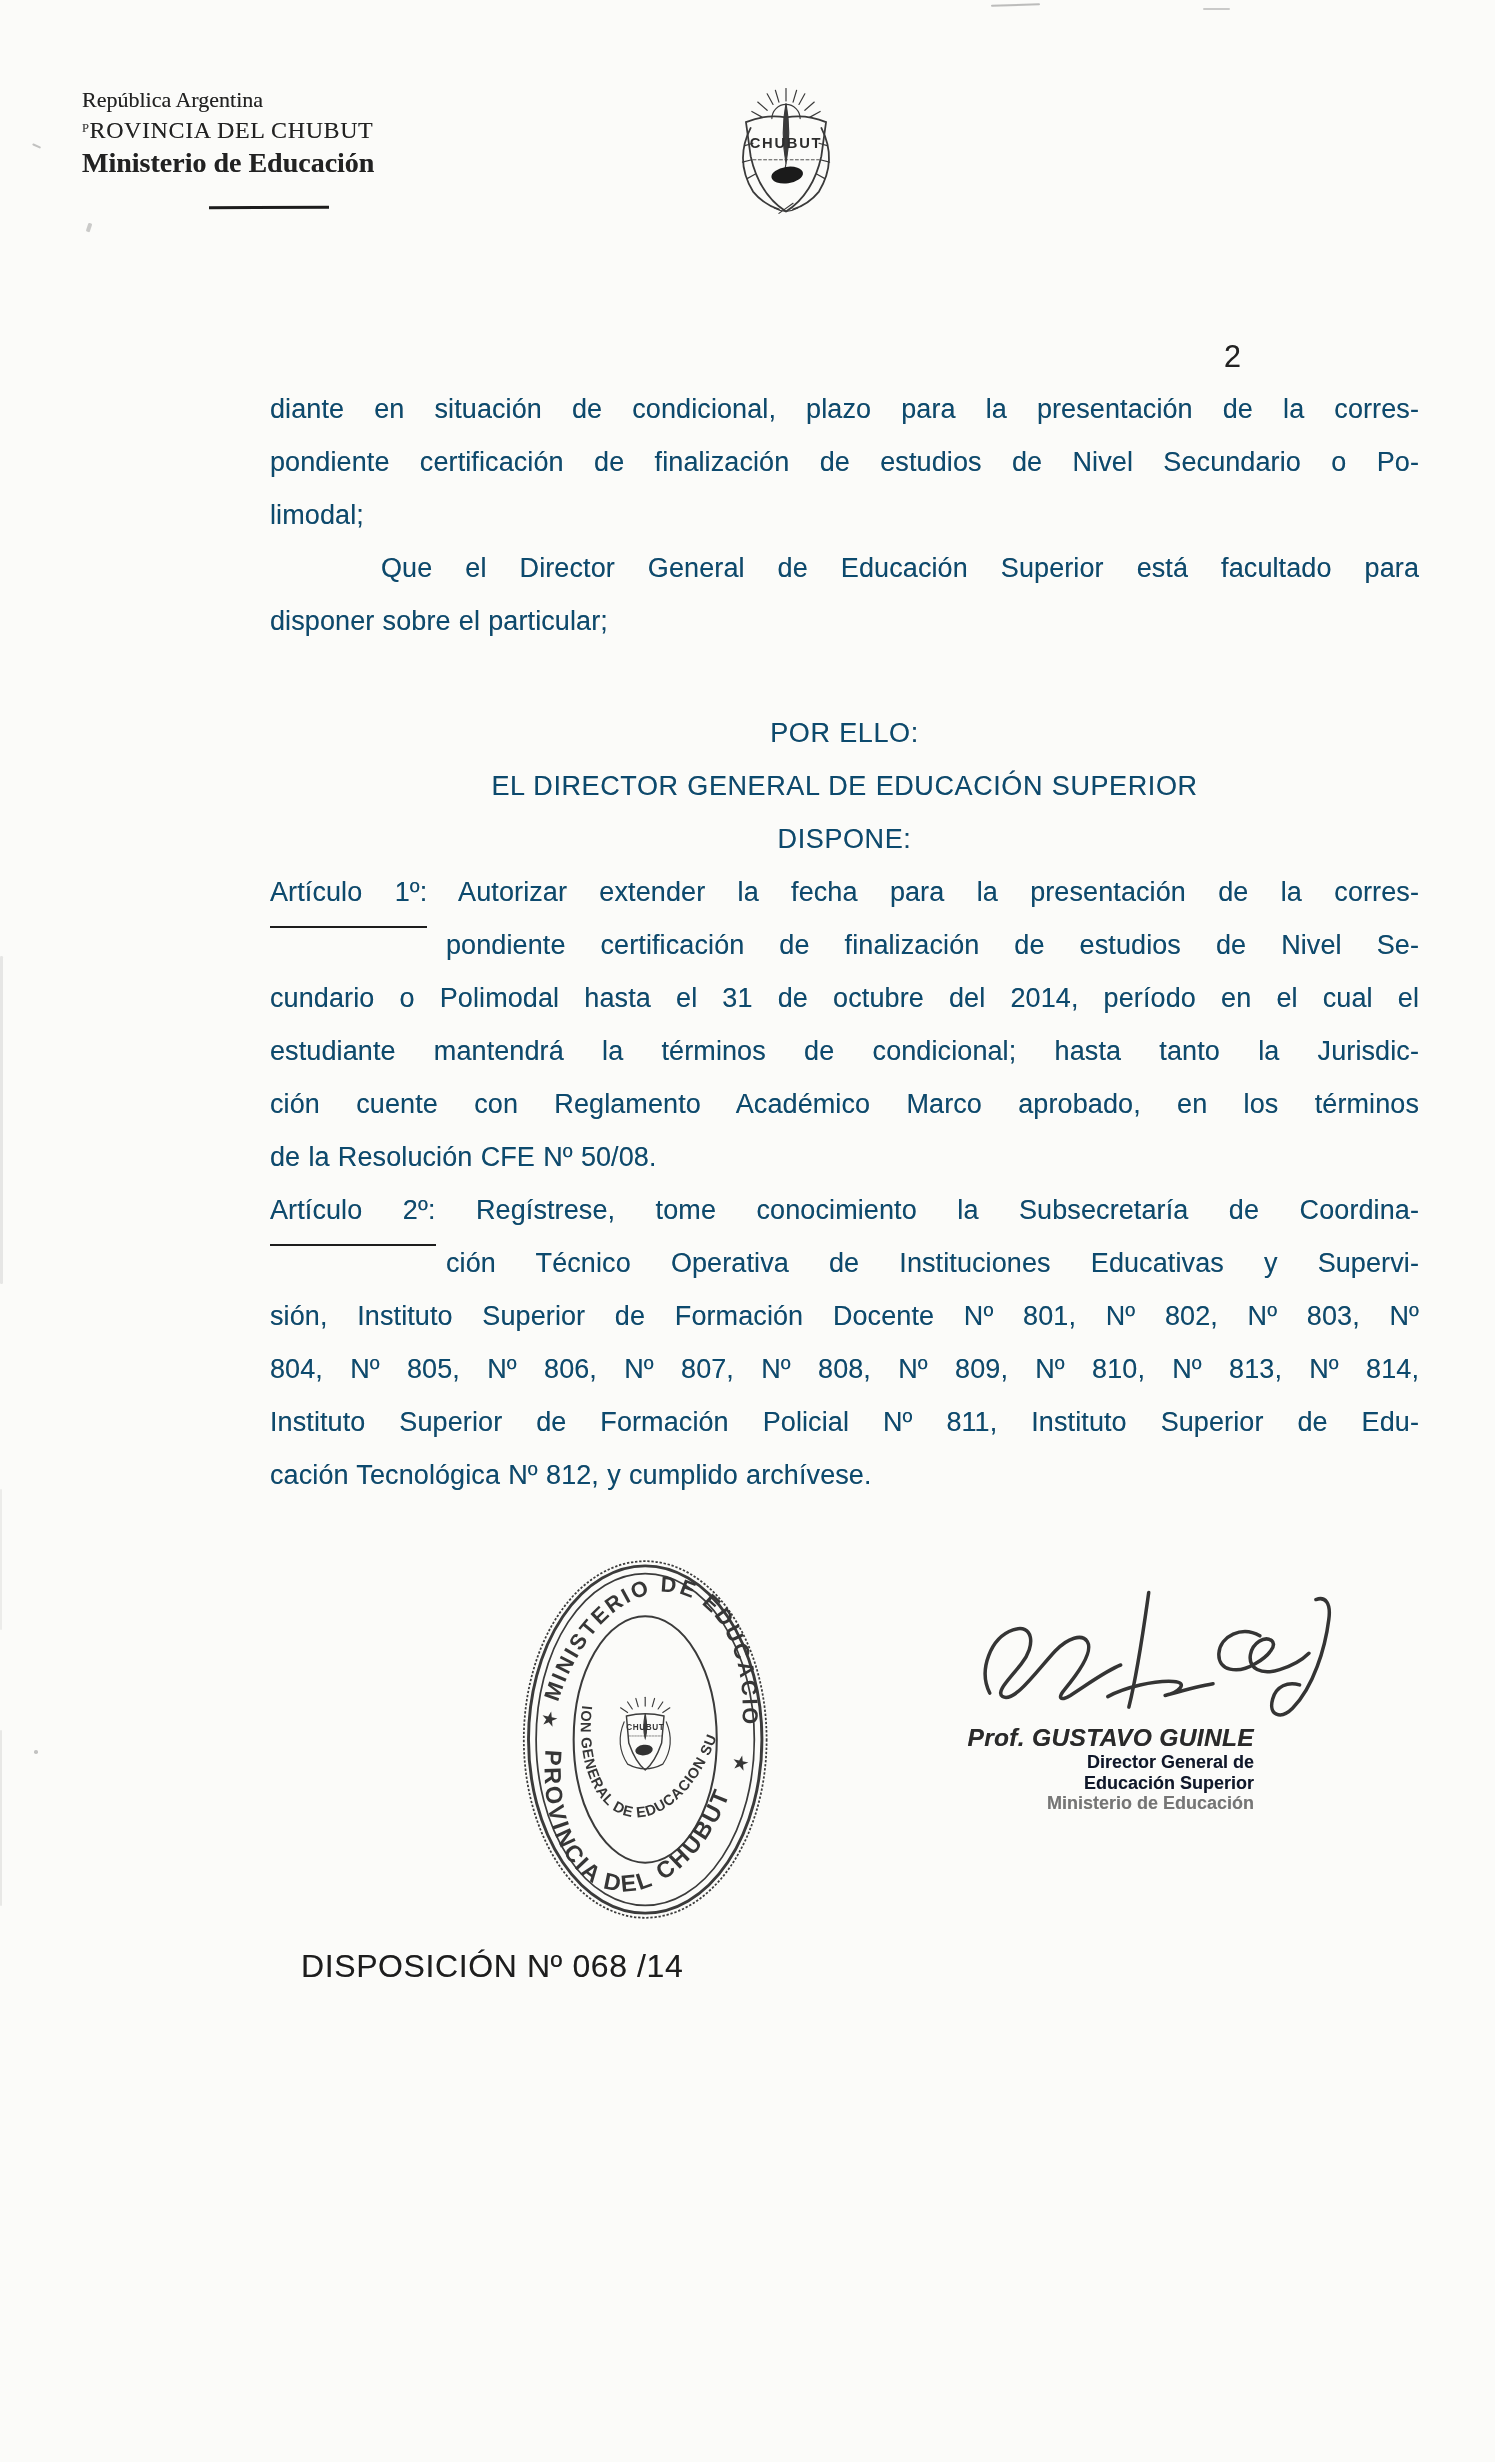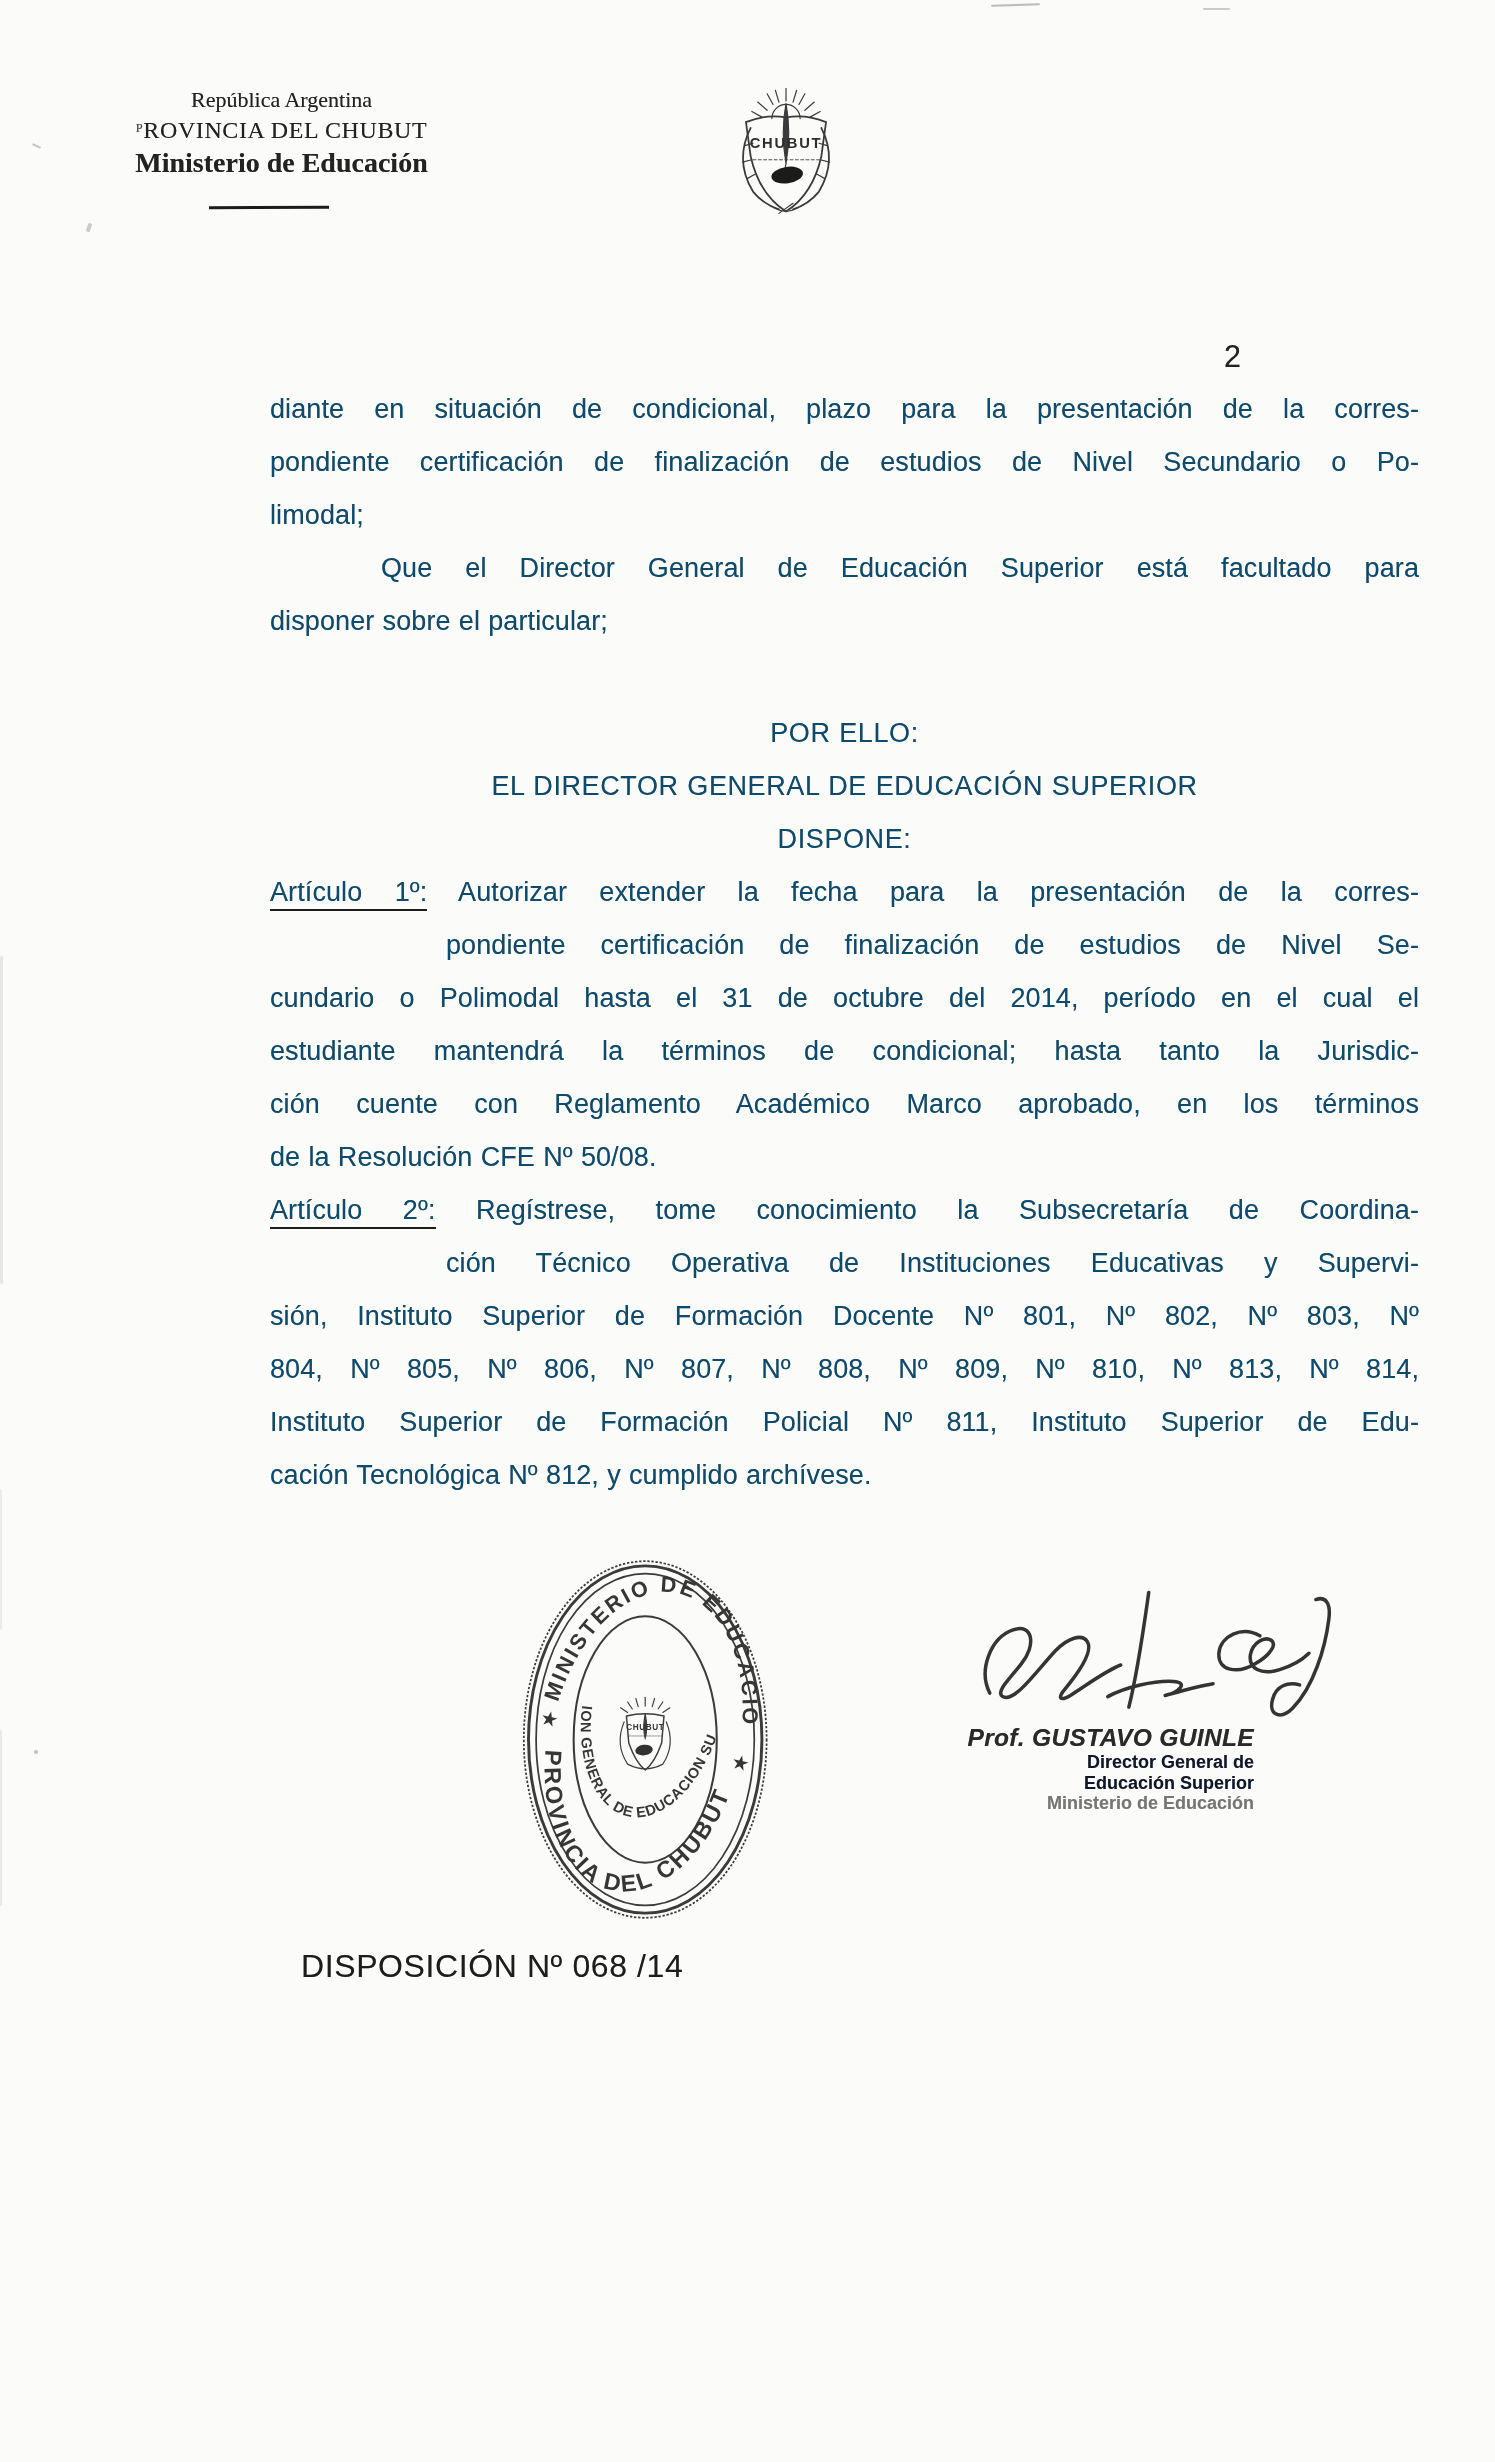--- a/index.html
+++ b/index.html
@@ -7,21 +7,21 @@
     position:relative;
     width:1495px;height:2462px;
     background:#fbfbf9;
     overflow:hidden;
     font-family:"Liberation Sans","DejaVu Sans",sans-serif;
     color:#1e1e1e;
   }
   
   #letterhead{
     position:absolute;left:82px;top:87px;width:399px;
-    text-align:center;
+    text-align:left;
     font-family:"Liberation Serif","DejaVu Serif",serif;
     color:#222;
     text-shadow:0 0 0.6px rgba(40,40,40,.45);
   }
   #lh-country{font-size:22px;line-height:26px;}
   #lh-province{font-size:24px;line-height:28px;letter-spacing:0.6px;margin-top:1.2px;}
   #lh-province .pfx{font-size:.52em;vertical-align:.5em;opacity:.85;}
   #lh-ministry{font-size:28px;line-height:32px;font-weight:bold;margin-top:2.3px;}
   #lh-rule{position:absolute;left:209px;top:206px;width:120px;height:2.9px;background:#1c1c1c;transform:rotate(-.3deg);}
   
@@ -33,21 +33,21 @@
     position:absolute;left:270px;top:383px;width:1149px;
     font-size:27px;
     letter-spacing:0.1px;word-spacing:0.6px;
     color:#0c4a6e;
     text-shadow:0 0 0.6px rgba(25,25,25,.38);
   }
   .ln{height:53px;line-height:53px;}
   .j{text-align:justify;text-align-last:justify;}
   .l{text-align:left;}
   .c{text-align:center;letter-spacing:0.6px;}
-  .art{border-bottom:2.3px solid #1d1d1d;padding-bottom:2px;}
+  .art{border-bottom:2.3px solid #1d1d1d;padding-bottom:19px;}
   
   #stamp{position:absolute;left:515px;top:1557px;width:261px;height:365px;opacity:.92;}
   
   #sig-scribble{position:absolute;left:967px;top:1582px;width:381px;height:152px;}
   #sig-block{position:absolute;left:961px;top:1724px;width:293px;text-align:right;}
   #sig-name{font-size:24.6px;font-weight:bold;font-style:italic;color:#2a2a2a;letter-spacing:0.3px;text-shadow:0 0 0.6px rgba(30,30,30,.5);}
   .sig-title{font-size:18px;line-height:20.5px;font-weight:bold;color:#0f172a;text-shadow:0 0 0.6px rgba(60,60,60,.4);}
   #sig-t3{opacity:.8;color:#565656;}
   
   #dispo{position:absolute;left:269px;top:1948px;font-size:32px;letter-spacing:0.6px;color:#1d1d1d;text-shadow:0 0 0.6px rgba(25,25,25,.38);margin-left:32px;}

